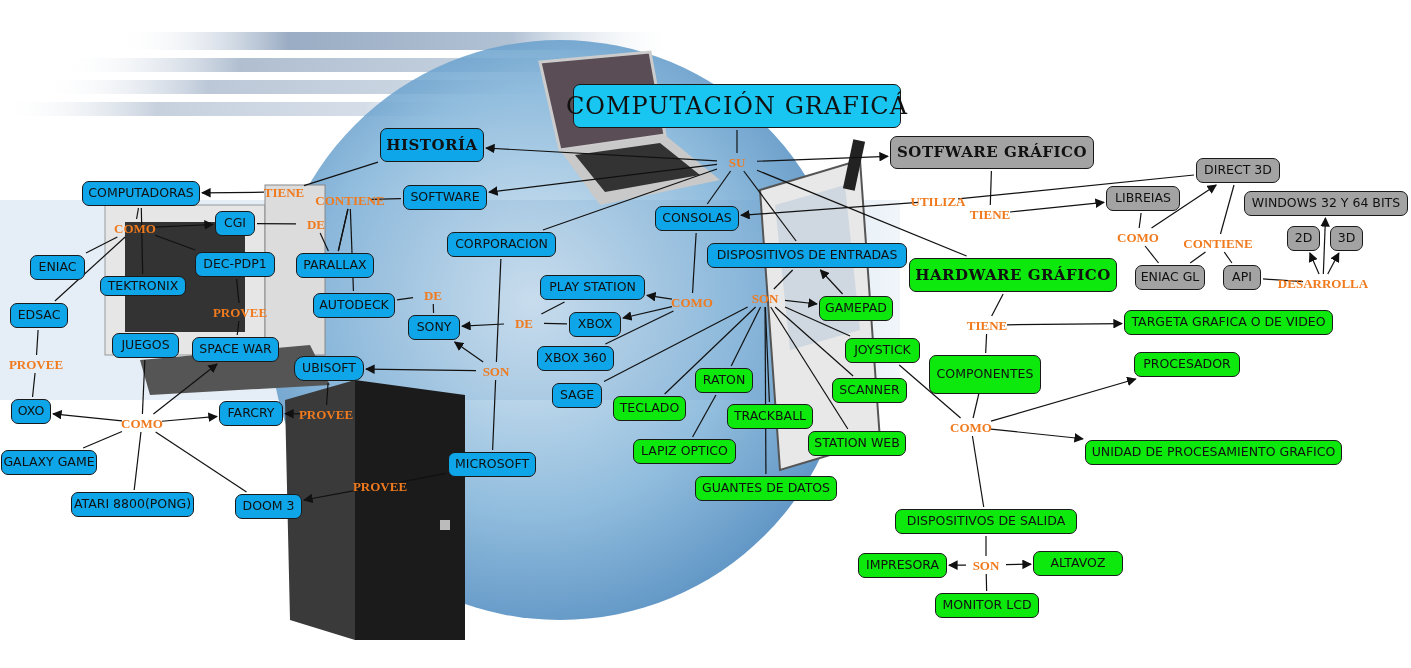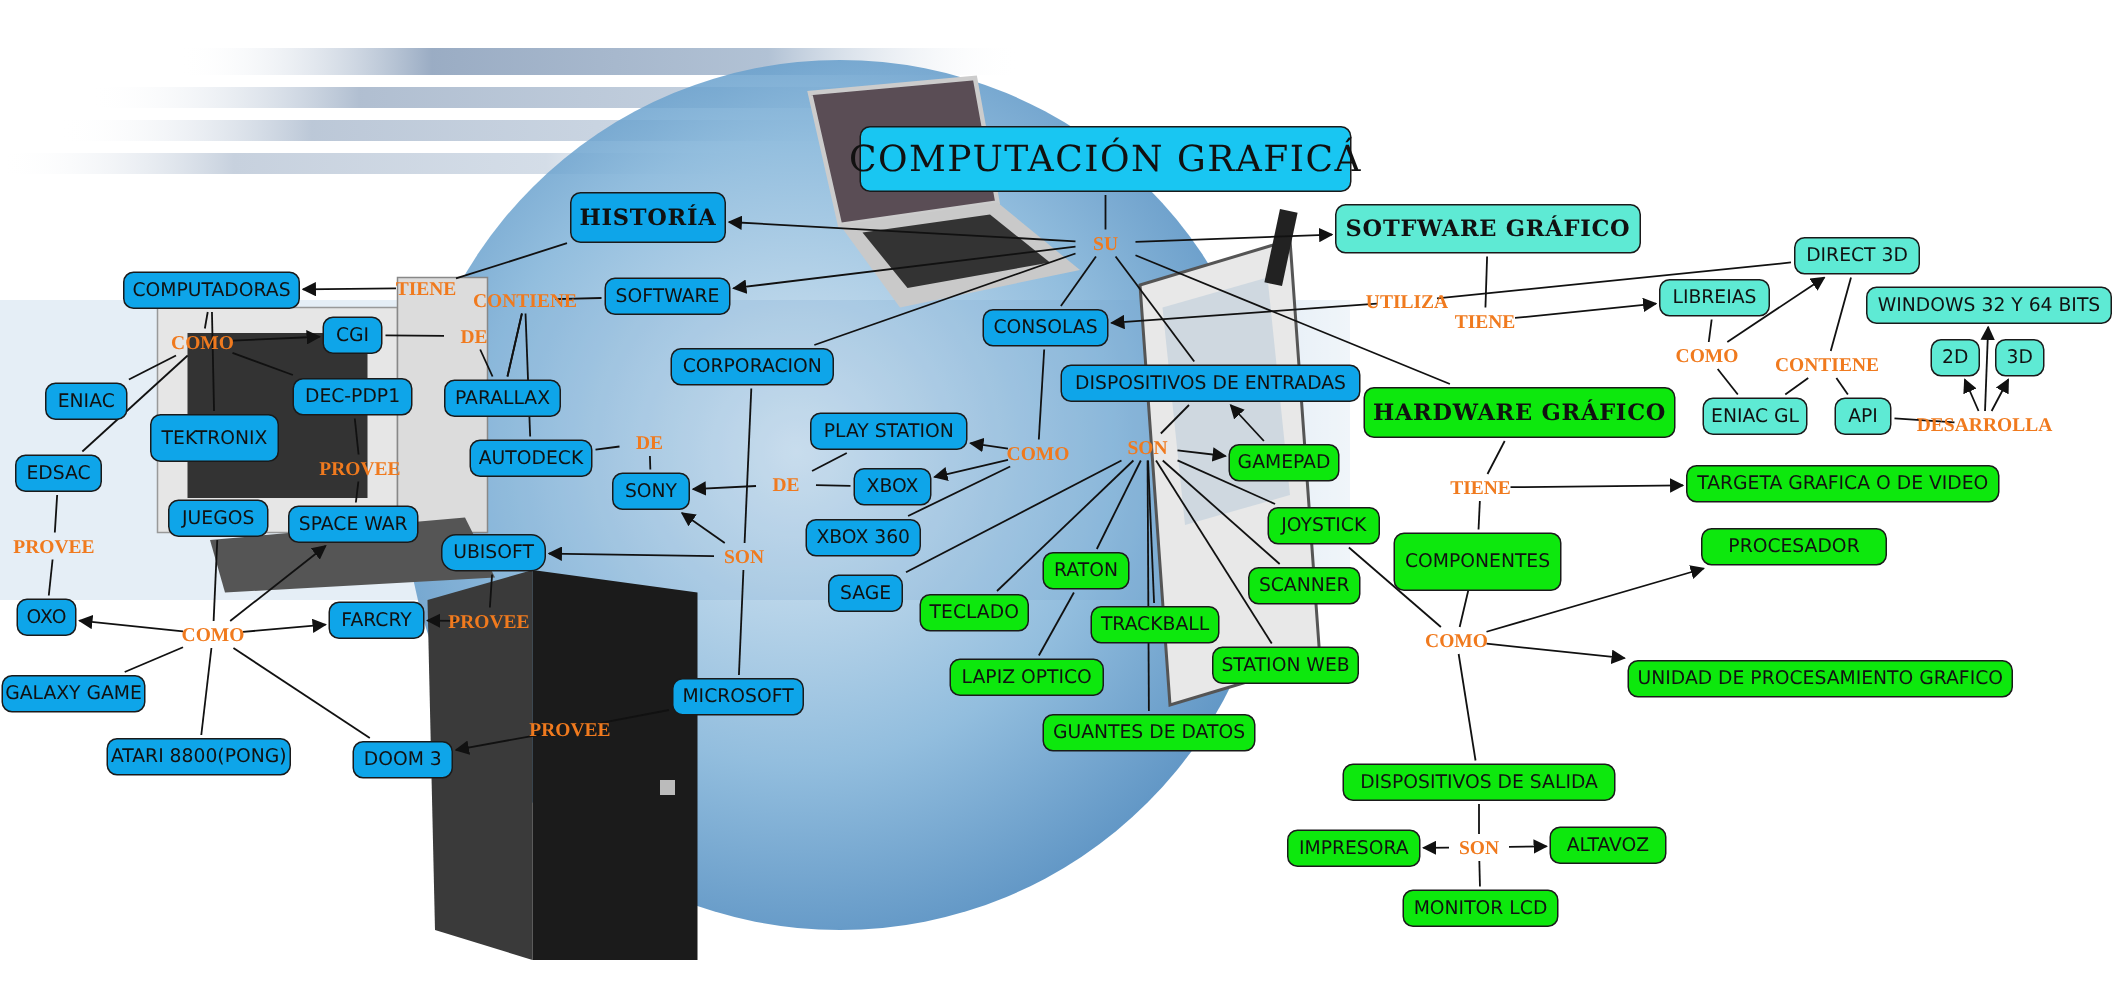--- a/index.html
+++ b/index.html
@@ -2,21 +2,21 @@
 <html><head>
 <meta charset="utf-8">
 <style>
   html, body { margin:0; padding:0; }
   body { width:1411px; height:668px; position:relative; overflow:hidden; background:#ffffff; font-family:"DejaVu Sans", sans-serif; }
   #bg { position:absolute; left:0; top:0; width:1411px; height:668px; }
   #links { position:absolute; left:0; top:0; width:1411px; height:668px; }
   .node { position:absolute; box-sizing:border-box; border:1.5px solid #1a1a1a; border-radius:7px; font-size:12.5px; line-height:1; display:flex; align-items:center; justify-content:center; white-space:nowrap; color:#111; padding:0 8px; cursor:pointer; }
   .gray { background:#0ea5e9; }
   .green { background:#0de80d; }
-  .purple { background:#5eead4; }
+  .purple { background:#a3a3a3; }
   .cyan { background:#19c6f2; }
   .title-node { font-family:"DejaVu Serif", serif; font-size:24px; letter-spacing:1px; }
   .heading { font-family:"DejaVu Serif", serif; font-weight:bold; font-size:15px; letter-spacing:0.5px; }
   .phrase { position:absolute; font-family:"Liberation Serif", serif; font-weight:bold; color:#f07a1e; font-size:13px; white-space:nowrap; transform:translate(-50%,-50%); line-height:1; }
 </style>
 </head>
 <body>
 
 <svg id="bg" viewBox="0 0 1411 668">
   <defs>
@@ -171,21 +171,21 @@
     <div class="node cyan title-node" style="left: 573px; top: 84px; width: 328px; height: 44px;">COMPUTACIÓN GRAFICÁ</div>
     <div class="node gray heading" style="left: 380px; top: 128px; width: 104px; height: 34px;">HISTORÍA</div>
     <div class="node purple heading" style="left: 890px; top: 136px; width: 204px; height: 33px;">SOTFWARE GRÁFICO</div>
     <div class="node green heading" style="left: 909px; top: 258px; width: 208px; height: 34px;">HARDWARE GRÁFICO</div>
     <div class="node gray" style="left: 82px; top: 181px; width: 118px; height: 25px;">COMPUTADORAS</div>
     <div class="node gray" style="left: 403px; top: 185px; width: 84px; height: 25px;">SOFTWARE</div>
     <div class="node gray" style="left: 215px; top: 211px; width: 40px; height: 25px;">CGI</div>
     <div class="node gray" style="left: 30px; top: 255px; width: 55px; height: 25px;">ENIAC</div>
     <div class="node gray" style="left: 195px; top: 252px; width: 80px; height: 25px;">DEC-PDP1</div>
     <div class="node gray" style="left: 296px; top: 253px; width: 78px; height: 25px;">PARALLAX</div>
-    <div class="node gray" style="left: 100px; top: 276px; width: 86px; height: 32px;">TEKTRONIX</div>
+    <div class="node gray" style="left: 100px; top: 276px; width: 86px; height: 20px;">TEKTRONIX</div>
     <div class="node gray" style="left: 10px; top: 303px; width: 58px; height: 25px;">EDSAC</div>
     <div class="node gray" style="left: 313px; top: 293px; width: 82px; height: 25px;">AUTODECK</div>
     <div class="node gray" style="left: 408px; top: 315px; width: 52px; height: 25px;">SONY</div>
     <div class="node gray" style="left: 112px; top: 333px; width: 67px; height: 25px;">JUEGOS</div>
     <div class="node gray" style="left: 192px; top: 337px; width: 87px; height: 25px;">SPACE WAR</div>
     <div class="node gray" style="left: 294px; top: 356px; width: 70px; height: 25px; border-radius: 10px;">UBISOFT</div>
     <div class="node gray" style="left: 11px; top: 399px; width: 40px; height: 25px;">OXO</div>
     <div class="node gray" style="left: 219px; top: 401px; width: 64px; height: 25px;">FARCRY</div>
     <div class="node gray" style="left: 1px; top: 450px; width: 96px; height: 25px;">GALAXY GAME</div>
     <div class="node gray" style="left: 71px; top: 492px; width: 123px; height: 25px;">ATARI 8800(PONG)</div>
@@ -209,25 +209,25 @@
     <div class="node green" style="left: 695px; top: 476px; width: 142px; height: 25px;">GUANTES DE DATOS</div>
     <div class="node purple" style="left: 1196px; top: 158px; width: 84px; height: 25px;">DIRECT 3D</div>
     <div class="node purple" style="left: 1106px; top: 186px; width: 74px; height: 25px;">LIBREIAS</div>
     <div class="node purple" style="left: 1244px; top: 191px; width: 164px; height: 25px;">WINDOWS 32 Y 64 BITS</div>
     <div class="node purple" style="left: 1287px; top: 226px; width: 33px; height: 25px;">2D</div>
     <div class="node purple" style="left: 1330px; top: 226px; width: 33px; height: 25px;">3D</div>
     <div class="node purple" style="left: 1135px; top: 265px; width: 70px; height: 25px;">ENIAC GL</div>
     <div class="node purple" style="left: 1223px; top: 265px; width: 38px; height: 25px;">API</div>
     <div class="node green" style="left: 1124px; top: 310px; width: 209px; height: 25px;">TARGETA GRAFICA O DE VIDEO</div>
     <div class="node green" style="left: 929px; top: 355px; width: 112px; height: 39px;">COMPONENTES</div>
-    <div class="node green" style="left: 1134px; top: 352px; width: 124px; height: 25px;">PROCESADOR</div>
+    <div class="node green" style="left: 1134px; top: 352px; width: 106px; height: 25px;">PROCESADOR</div>
     <div class="node green" style="left: 1085px; top: 440px; width: 257px; height: 25px;">UNIDAD DE PROCESAMIENTO GRAFICO</div>
     <div class="node green" style="left: 895px; top: 509px; width: 182px; height: 25px;">DISPOSITIVOS DE SALIDA</div>
     <div class="node green" style="left: 858px; top: 553px; width: 89px; height: 25px;">IMPRESORA</div>
-    <div class="node green" style="left: 1033px; top: 551px; width: 78px; height: 25px;">ALTAVOZ</div>
+    <div class="node green" style="left: 1033px; top: 551px; width: 90px; height: 25px;">ALTAVOZ</div>
     <div class="node green" style="left: 935px; top: 593px; width: 104px; height: 25px;">MONITOR LCD</div>
     <div class="phrase" style="left: 737px; top: 162px;">SU</div>
     <div class="phrase" style="left: 284px; top: 192px;">TIENE</div>
     <div class="phrase" style="left: 350px; top: 200px;">CONTIENE</div>
     <div class="phrase" style="left: 135px; top: 228px;">COMO</div>
     <div class="phrase" style="left: 316px; top: 224px;">DE</div>
     <div class="phrase" style="left: 240px; top: 312px;">PROVEE</div>
     <div class="phrase" style="left: 36px; top: 364px;">PROVEE</div>
     <div class="phrase" style="left: 433px; top: 295px;">DE</div>
     <div class="phrase" style="left: 142px; top: 423px;">COMO</div>

